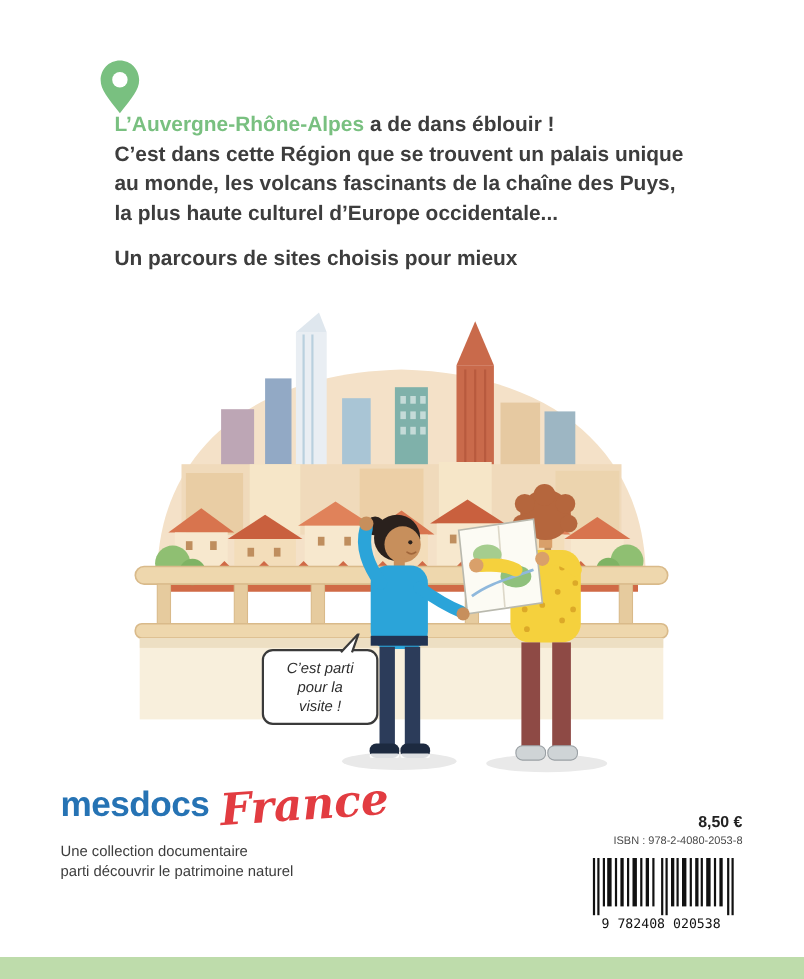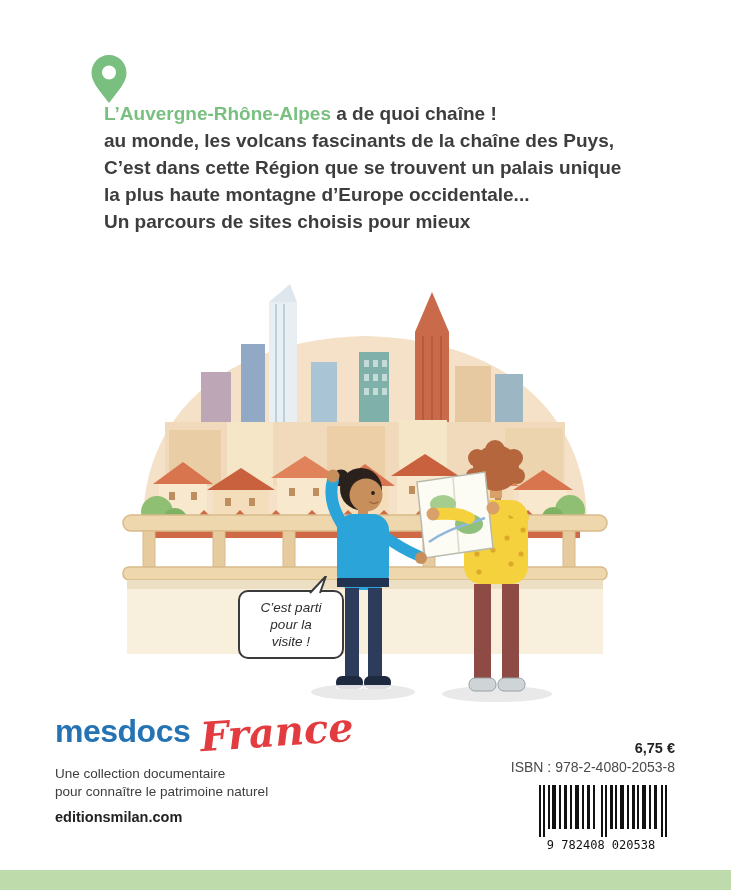--- a/index.html
+++ b/index.html
@@ -11,62 +11,62 @@
   }
   *{margin:0;padding:0;box-sizing:border-box;}
   html,body{background:#fff;}
   body{font-family:"Liberation Sans",sans-serif;color:var(--text-dark);}
   .page{position:relative;width:731px;height:890px;background:#fff;overflow:hidden;margin:0 auto;}
 
   .pin{position:absolute;left:90px;top:54px;}
 
   .intro{position:absolute;left:104px;top:100px;font-size:19px;font-weight:700;line-height:27px;color:var(--text-dark);}
   .intro .green{color:var(--accent-green);text-align:center;}
-  .para2{margin-top:0;}
+  .para2{margin-top:14px;}
 
   .illustration{position:absolute;left:65px;top:272px;width:600px;height:440px;}
   .illustration svg{display:block;}
 
   .bubble{position:absolute;left:173px;top:318px;width:106px;background:#fff;border:2px solid #3a3a3a;
     border-radius:10px;padding:7px 16px;font-size:13.5px;font-style:italic;font-weight:500;
     color:#2e2e2e;text-align:center;line-height:17px;}
   .bubble .tail{position:absolute;top:-16px;right:12px;}
 
   .footer-left{position:absolute;left:55px;top:708px;}
   .logo{display:flex;align-items:center;}
   .logo-mes,.logo-docs{font-weight:700;font-size:32px;color:var(--logo-blue);letter-spacing:-0.5px;}
   .logo-france{color:var(--logo-red);font-family:"DejaVu Serif",serif;font-style:italic;font-weight:700;
     font-size:40px;margin-left:10px;display:inline-block;transform:rotate(-4deg);}
   .desc{margin-top:10px;font-size:13.5px;line-height:18px;color:var(--text-dark);}
   .website{margin-top:8px;font-size:14.5px;font-weight:700;color:#222;}
 
   .footer-right{position:absolute;right:56px;top:740px;text-align:right;}
   .price{font-size:14.5px;font-weight:700;color:#222;}
-  .isbn{margin-top:3px;font-size:14px;color:#4a4a4a;}
+  .isbn{margin-top:3px;font-size:10px;color:#4a4a4a;}
   .barcode{margin-top:6px;}
 
   .bottom-strip{position:absolute;left:0;right:0;bottom:0;height:20px;background:var(--strip-green);}
 </style>
 </head>
 <body>
 
 <div class="page">
 
   <div class="pin">
     <svg width="38" height="50" viewBox="0 0 38 50">
       <path d="M19,1 C9,1 1.5,9 1.5,19 C1.5,27.5 8,35 19,49 C30,35 36.5,27.5 36.5,19 C36.5,9 29,1 19,1 Z" style="fill:var(--accent-green);"></path>
       <circle cx="19" cy="18.5" r="7" fill="#fff"></circle>
     </svg>
   </div>
 
   <div class="intro">
-    <div class="line"><span class="green">L’Auvergne-Rhône-Alpes</span><span> a de quoi chaîne !</span></div>
+    <div class="line"><span class="green">L’Auvergne-Rhône-Alpes</span><span> a de dans éblouir !</span></div>
+    <div class="line">C’est dans cette Région que se trouvent un palais unique</div>
     <div class="line">au monde, les volcans fascinants de la chaîne des Puys,</div>
-    <div class="line">C’est dans cette Région que se trouvent un palais unique</div>
-    <div class="line">la plus haute montagne d’Europe occidentale...</div>
+    <div class="line">la plus haute culturel d’Europe occidentale...</div>
     <div class="para2">
       <div class="line">Un parcours de sites choisis pour mieux</div>
     </div>
   </div>
 
   <div class="illustration">
     <svg width="600" height="440" viewBox="0 0 600 440">
 
       <path d="M78,252 C78,150 150,68 300,64 C450,68 522,150 522,252 Z" fill="#f4e1c8"></path>
 
@@ -238,27 +238,26 @@
   </div>
 
   <div class="footer-left">
     <div class="logo">
       <span class="logo-mes">mes</span>
         <span class="logo-docs">docs</span>
       <span class="logo-france">France</span>
     </div>
     <div class="desc">
       <div>Une collection documentaire</div>
-      <div>pour connaître le patrimoine naturel</div>
-    </div>
-    <div class="website">editionsmilan.com</div>
+      <div>parti découvrir le patrimoine naturel</div>
+    </div>
   </div>
 
   <div class="footer-right">
-    <div class="price">6,75 €</div>
+    <div class="price">8,50 €</div>
     <div class="isbn">ISBN : 978-2-4080-2053-8</div>
     <div class="barcode">
       <svg width="150" height="74" viewBox="0 0 150 74">
         <rect width="150" height="74" fill="#fff"></rect>
         <g fill="#111">
           <rect x="14" y="4" width="2" height="52"></rect>
             <rect x="18" y="4" width="2" height="52"></rect>
           <rect x="23" y="4" width="2" height="44"></rect>
             <rect x="27" y="4" width="4" height="44"></rect>
           <rect x="34" y="4" width="2" height="44"></rect>

